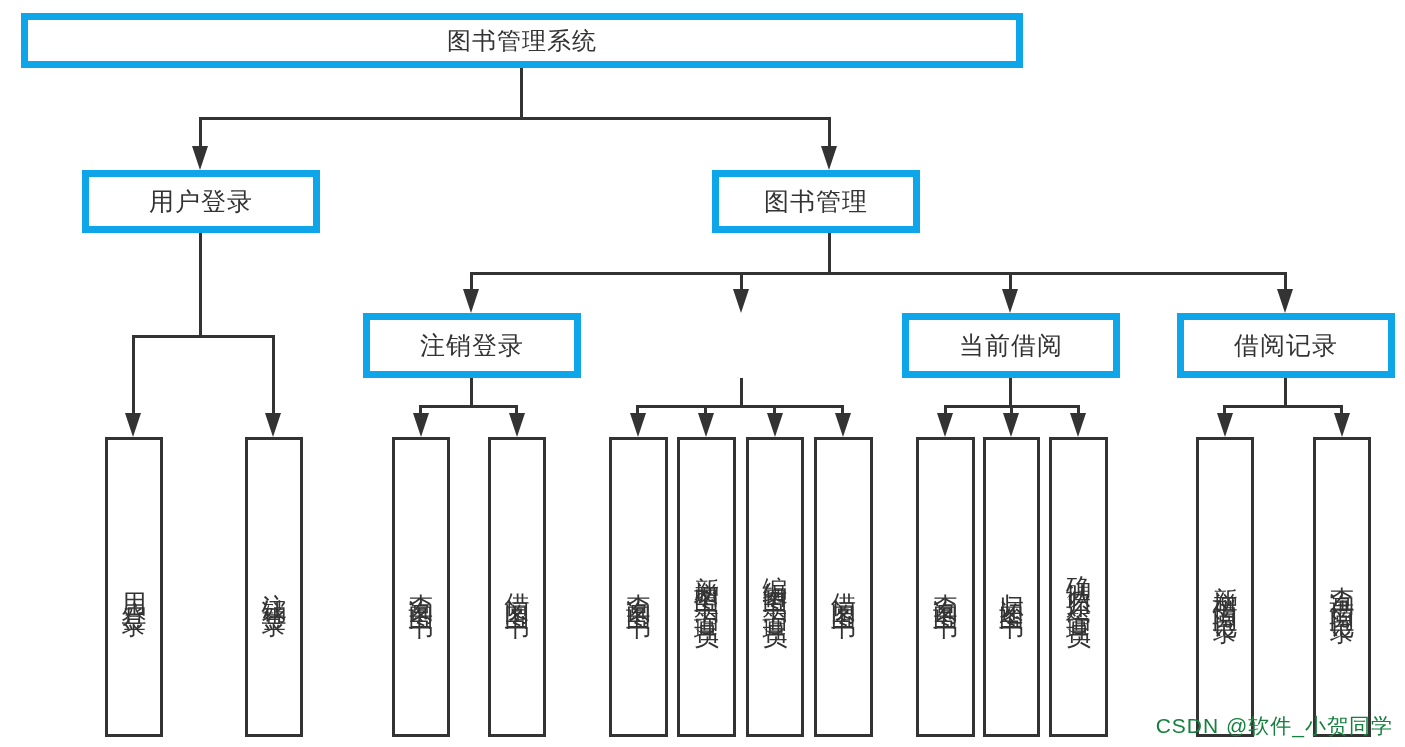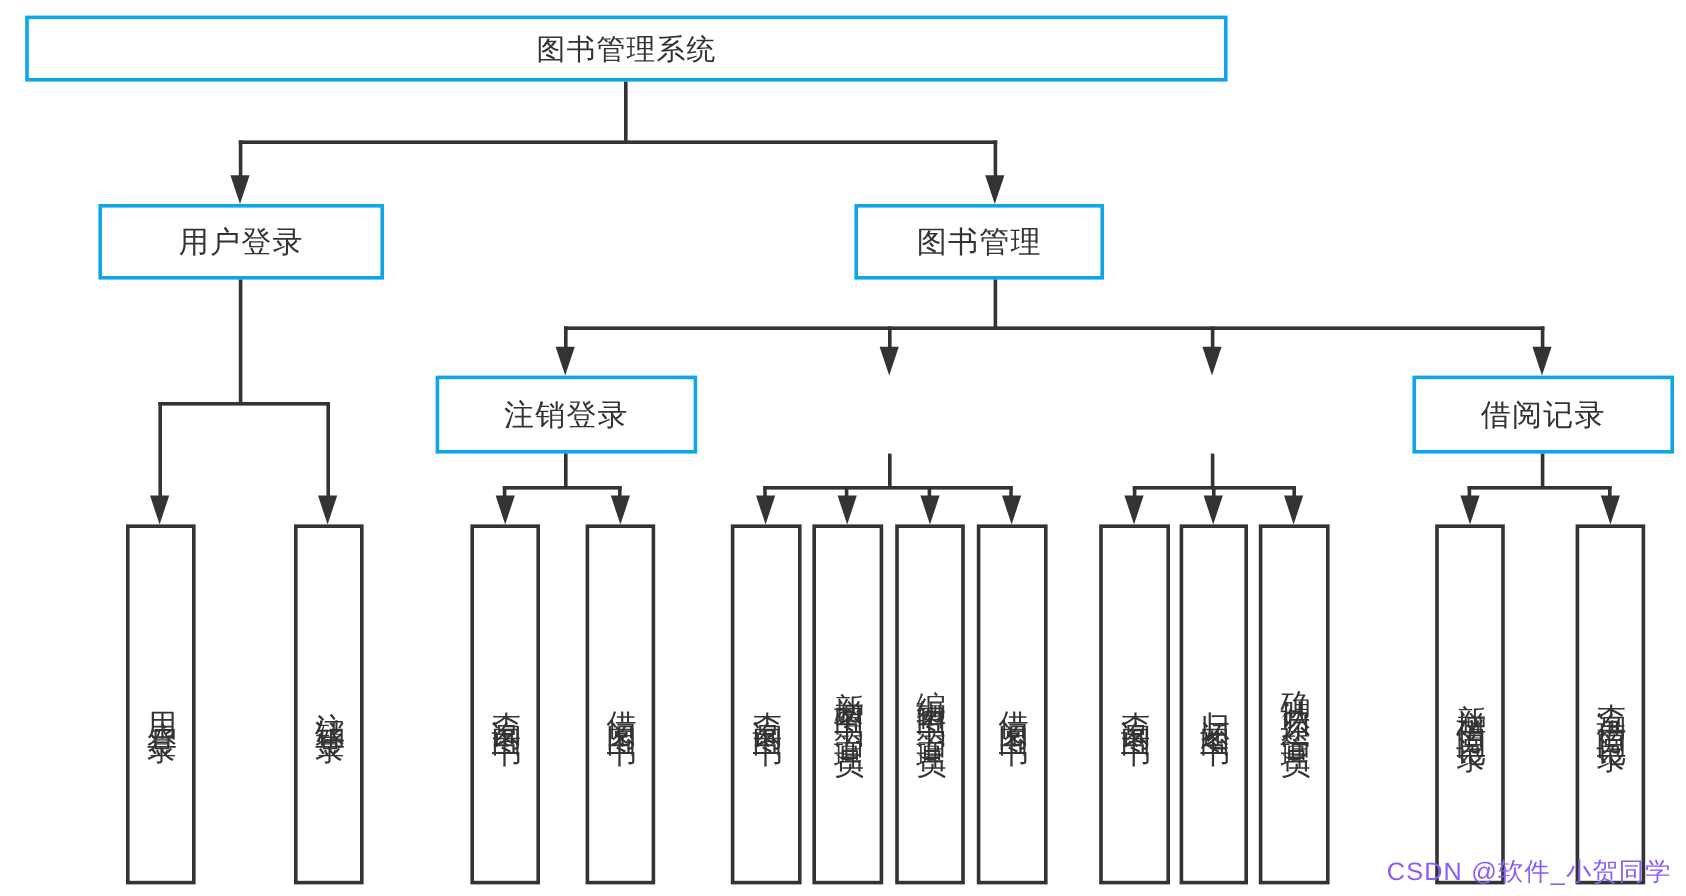--- a/index.html
+++ b/index.html
@@ -1,42 +1,42 @@
 <!DOCTYPE html>
 <html><head>
 <meta charset="utf-8">
 <style>
   html,body{margin:0;padding:0;background:#ffffff;}
   .canvas{
     position:relative;width:1405px;height:747px;background:#ffffff;overflow:hidden;
     font-family:"Liberation Sans",sans-serif;color:#333333;
   }
   .node{
-    position:absolute;box-sizing:border-box;border:3px solid #0ea5e9;background:#ffffff;
+    position:absolute;box-sizing:border-box;border:7px solid #0ea5e9;background:#ffffff;
     display:flex;align-items:center;justify-content:center;
     font-size:25px;color:#333333;letter-spacing:1px;white-space:nowrap;
   }
   .node.root{font-size:24px;}
   .vnode{
     position:absolute;box-sizing:border-box;border:3px solid #333333;background:#ffffff;
     display:flex;align-items:center;justify-content:center;
   }
   .vnode span{
     writing-mode:vertical-rl;text-orientation:mixed;
     font-size:25px;letter-spacing:7px;line-height:1;color:#333333;white-space:nowrap;
   }
   .vline{position:absolute;width:3px;background:#333333;}
   .hline{position:absolute;height:3px;background:#333333;}
   .ahead{
     position:absolute;width:0;height:0;
     border-left:8px solid transparent;border-right:8px solid transparent;
     border-top:24px solid #333333;
   }
   .watermark{
-    position:absolute;right:12px;bottom:7px;font-size:21px;color:#8b5cf6;
+    position:absolute;right:12px;bottom:7px;font-size:21px;color:#15803d;
     letter-spacing:1px;white-space:nowrap;z-index:5;
   }
 </style>
 </head>
 <body>
 
 <div class="canvas">
 
   <div class="node root" style="left:21px;top:13px;width:1002px;height:55px;">
     <span>图书管理系统</span>
@@ -69,20 +69,23 @@
   <div class="ahead" style="left:463px;top:289px;"></div>
   <div class="vline" style="left:740px;top:272px;height:22px;"></div>
   <div class="ahead" style="left:733px;top:289px;"></div>
   <div class="vline" style="left:1009px;top:272px;height:22px;"></div>
   <div class="ahead" style="left:1002px;top:289px;"></div>
   <div class="vline" style="left:1284px;top:272px;height:22px;"></div>
   <div class="ahead" style="left:1277px;top:289px;"></div>
 
   <div class="node" style="left:363px;top:313px;width:218px;height:65px;">
     <span>注销登录</span>
+  </div>
+  <div class="node" style="left:902px;top:313px;width:218px;height:65px;">
+    <span>当前借阅</span>
   </div>
   <div class="node" style="left:1177px;top:313px;width:218px;height:65px;">
     <span>借阅记录</span>
   </div>
 
   <div class="vline" style="left:470px;top:378px;height:29px;"></div>
   <div class="hline" style="left:419px;top:405px;width:99px;"></div>
   <div class="vline" style="left:419px;top:405px;height:12px;"></div>
   <div class="ahead" style="left:413px;top:413px;"></div>
   <div class="vline" style="left:515px;top:405px;height:12px;"></div>

